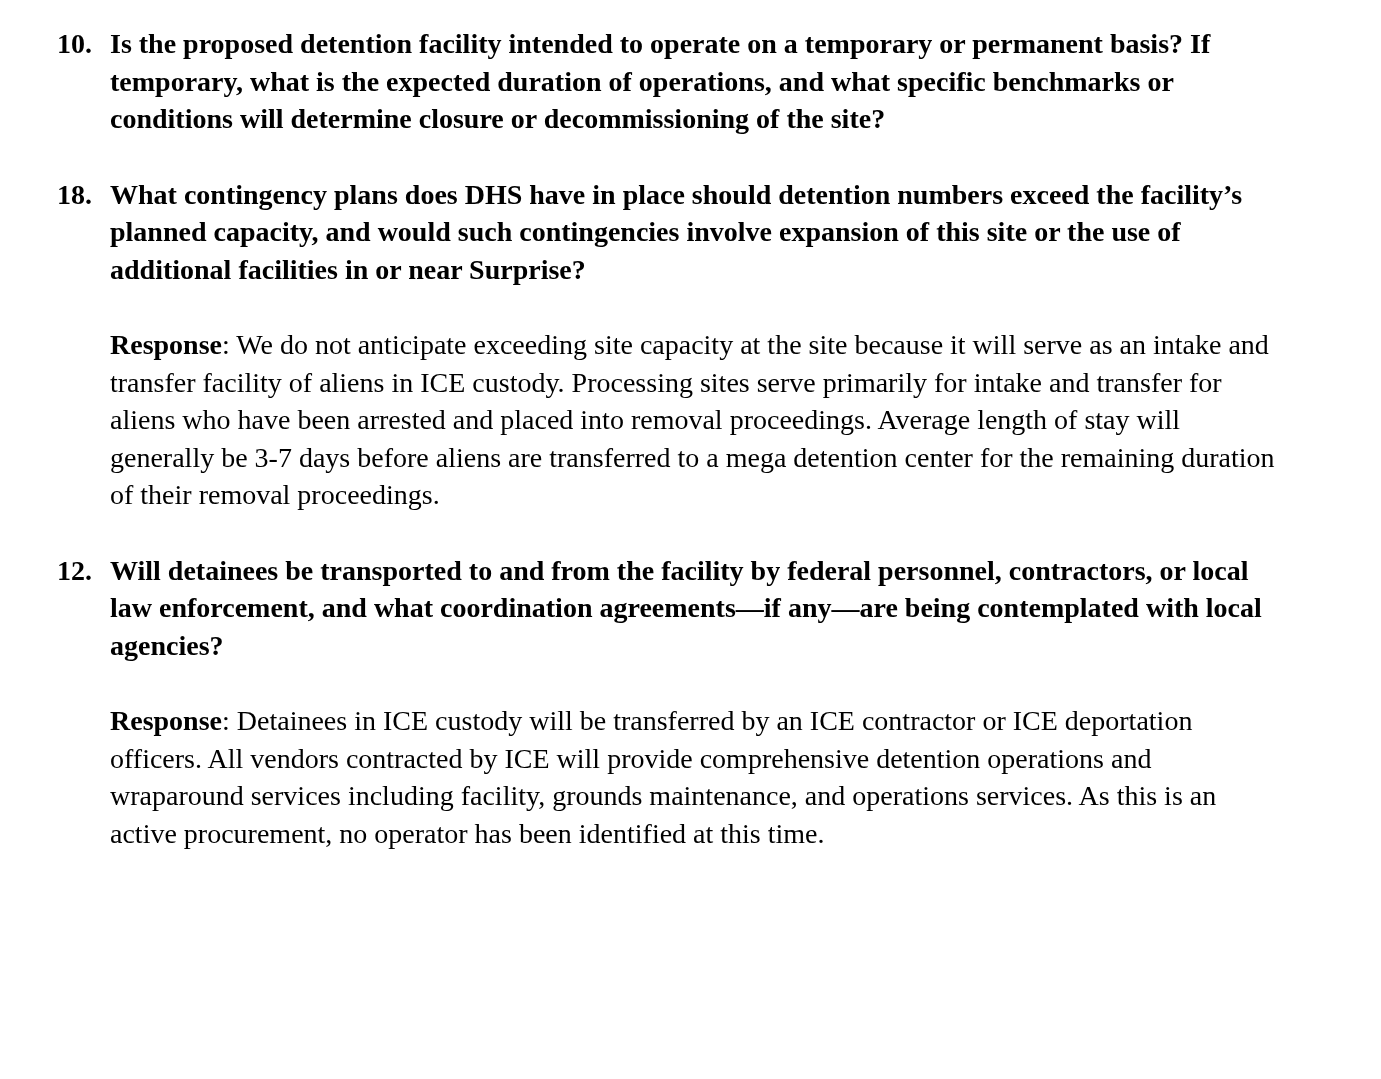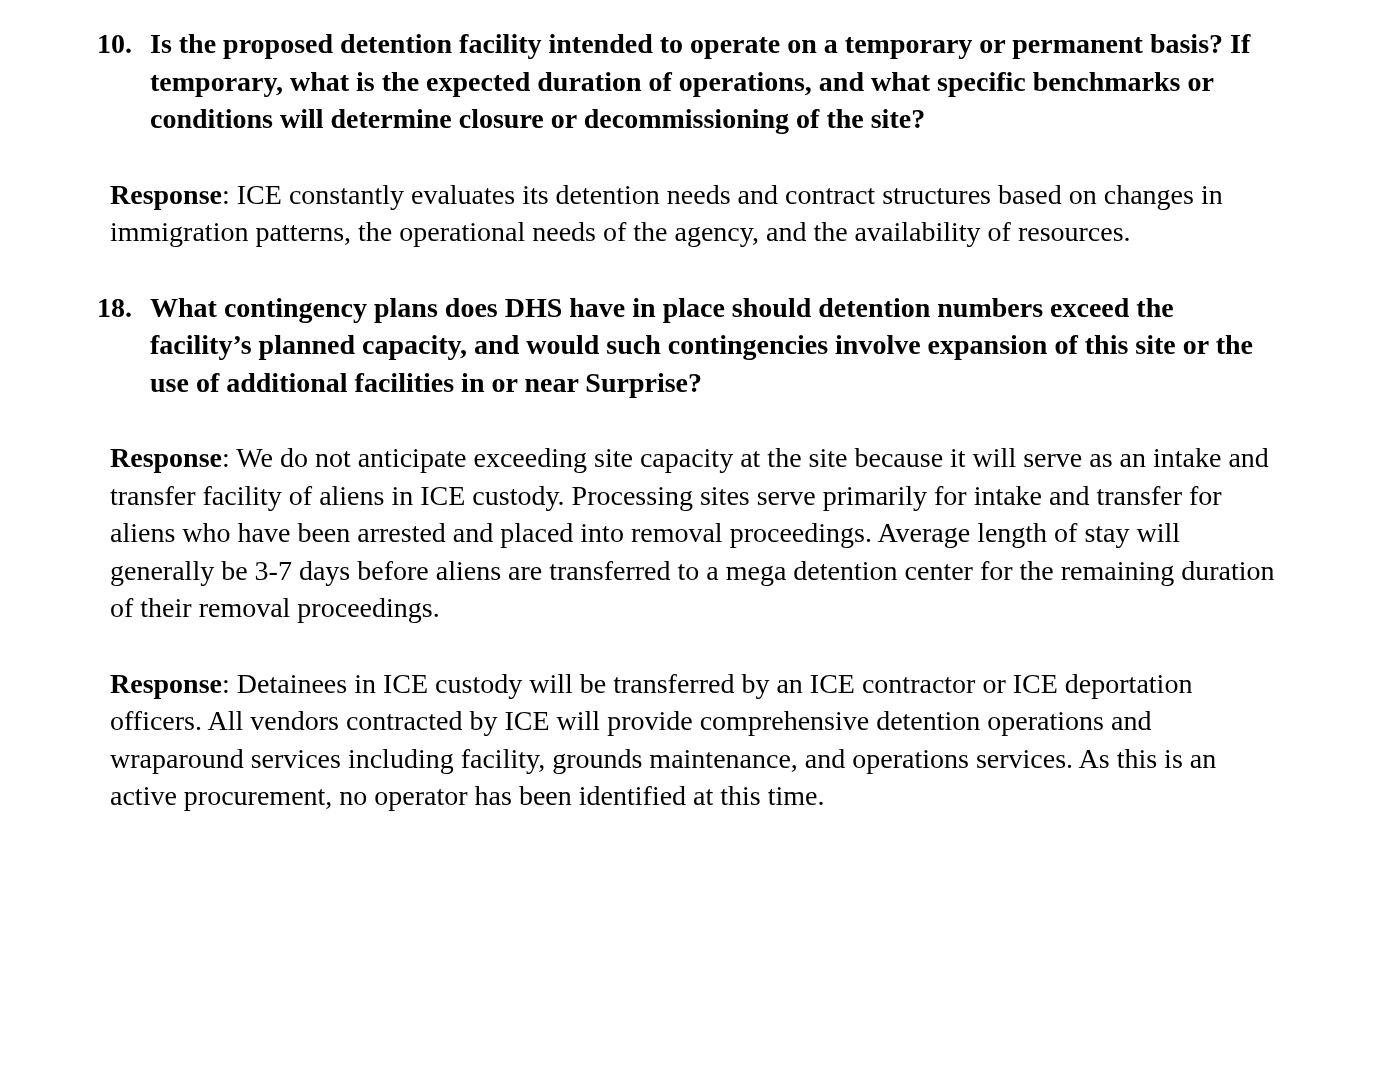--- a/index.html
+++ b/index.html
@@ -20,21 +20,20 @@
     padding: 25px 100px 0 57px;
   }
   .qa-item {
     display: flex;
     align-items: flex-start;
     margin-bottom: 38px;
   }
   .item-number {
     flex: 0 0 53px;
     font-weight: bold;
-    margin-left: 40px;
   }
   .item-body {
     flex: 1 1 auto;
     max-width: 1165px;
   }
   .question {
     font-weight: bold;
   }
   .response {
     margin-left: 53px;
@@ -49,31 +48,34 @@
 <body>
 
 <div class="page">
 
   <div class="qa-item">
     <div class="item-number">10.</div>
     <div class="item-body">
       <span class="question">Is the proposed detention facility intended to operate on a temporary or permanent basis? If temporary, what is the expected duration of operations, and what specific benchmarks or conditions will determine closure or decommissioning of the site?</span>
     </div>
   </div>
-  <p class="response">
-    <span class="response-label">Response</span><span>: ICE constantly evaluates its detention needs and contract structures based on changes in immigration patterns, the operational needs of the agency, and the availability of resources.</span>
-  </p>
 
   <div class="qa-item">
     <div class="item-number">18.</div>
     <div class="item-body">
       <span class="question">What contingency plans does DHS have in place should detention numbers exceed the facility’s planned capacity, and would such contingencies involve expansion of this site or the use of additional facilities in or near Surprise?</span>
     </div>
   </div>
   <p class="response">
     <span class="response-label">Response</span><span>: We do not anticipate exceeding site capacity at the site because it will serve as an intake and transfer facility of aliens in ICE custody. Processing sites serve primarily for intake and transfer for aliens who have been arrested and placed into removal proceedings. Average length of stay will generally be 3-7 days before aliens are transferred to a mega detention center for the remaining duration of their removal proceedings.</span>
   </p>
 
+  <div class="qa-item">
+    <div class="item-number">12.</div>
+    <div class="item-body">
+      <span class="question">Will detainees be transported to and from the facility by federal personnel, contractors, or local law enforcement, and what coordination agreements—if any—are being contemplated with local agencies?</span>
+    </div>
+  </div>
   <p class="response">
     <span class="response-label">Response</span><span>: Detainees in ICE custody will be transferred by an ICE contractor or ICE deportation officers. All vendors contracted by ICE will provide comprehensive detention operations and wraparound services including facility, grounds maintenance, and operations services. As this is an active procurement, no operator has been identified at this time.</span>
   </p>
 
 </div>
 
 </body></html>

